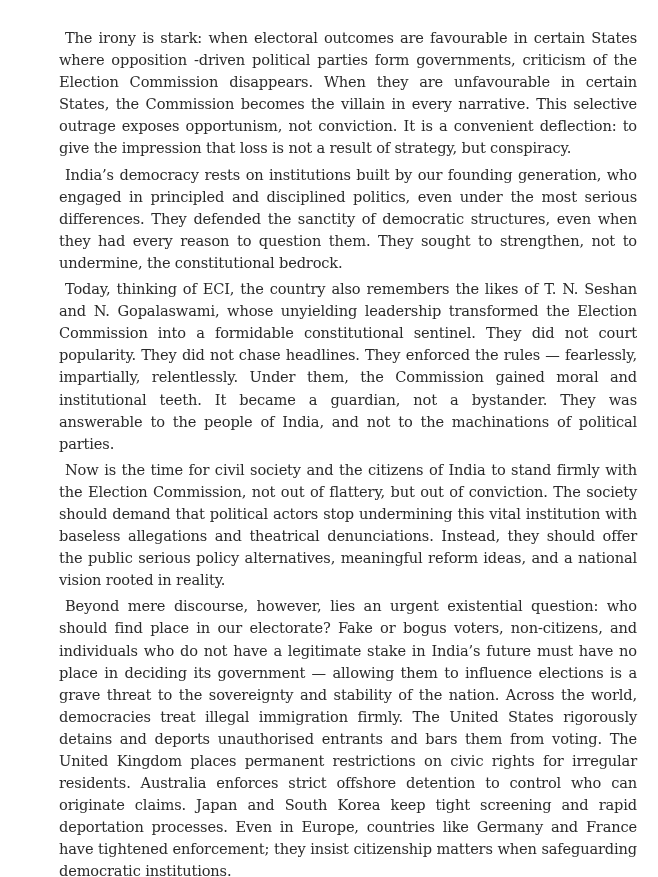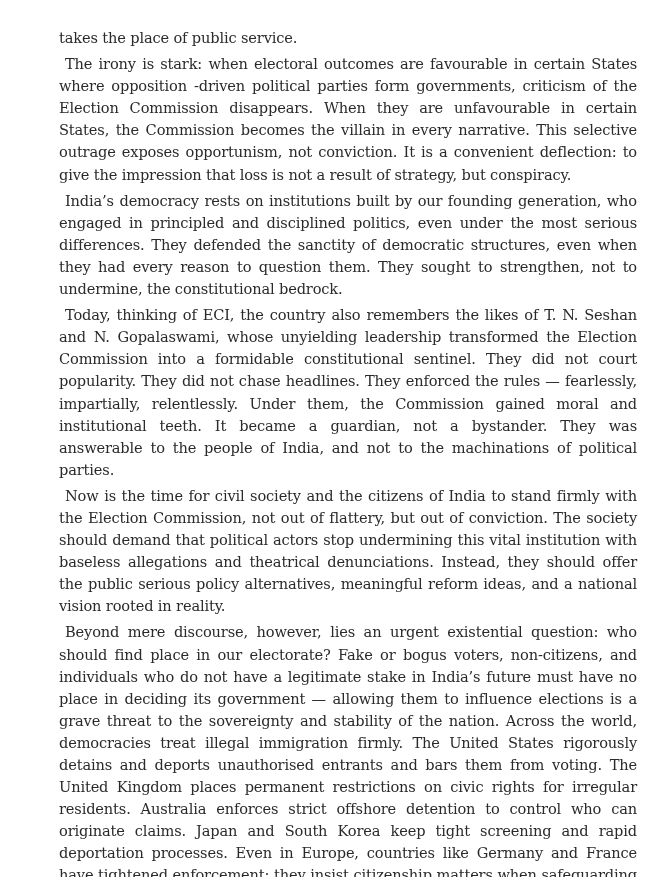--- a/index.html
+++ b/index.html
@@ -19,19 +19,18 @@
     margin: 0 0 4px 0;
     text-align: justify;
   }
   .para.indent { text-indent: 6px; }
   .para.cont { text-indent: 0; }
 </style>
 </head>
 <body>
 
 <div class="page">
-  <p class="para cont">takes the place of public service.</p>
   <p class="para indent">The irony is stark: when electoral outcomes are favourable in certain States where opposition -driven political parties form governments, criticism of the Election Commission disappears. When they are unfavourable in certain States, the Commission becomes the villain in every narrative. This selective outrage exposes opportunism, not conviction. It is a convenient deflection: to give the impression that loss is not a result of strategy, but conspiracy.</p>
   <p class="para indent">India’s democracy rests on institutions built by our founding generation, who engaged in principled and disciplined politics, even under the most serious differences. They defended the sanctity of democratic structures, even when they had every reason to question them. They sought to strengthen, not to undermine, the constitutional bedrock.</p>
   <p class="para indent">Today, thinking of ECI, the country also remembers the likes of T. N. Seshan and N. Gopalaswami, whose unyielding leadership transformed the Election Commission into a formidable constitutional sentinel. They did not court popularity. They did not chase headlines. They enforced the rules — fearlessly, impartially, relentlessly. Under them, the Commission gained moral and institutional teeth. It became a guardian, not a bystander. They was answerable to the people of India, and not to the machinations of political parties.</p>
   <p class="para indent">Now is the time for civil society and the citizens of India to stand firmly with the Election Commission, not out of flattery, but out of conviction. The society should demand that political actors stop undermining this vital institution with baseless allegations and theatrical denunciations. Instead, they should offer the public serious policy alternatives, meaningful reform ideas, and a national vision rooted in reality.</p>
   <p class="para indent">Beyond mere discourse, however, lies an urgent existential question: who should find place in our electorate? Fake or bogus voters, non-citizens, and individuals who do not have a legitimate stake in India’s future must have no place in deciding its government — allowing them to influence elections is a grave threat to the sovereignty and stability of the nation. Across the world, democracies treat illegal immigration firmly. The United States rigorously detains and deports unauthorised entrants and bars them from voting. The United Kingdom places permanent restrictions on civic rights for irregular residents. Australia enforces strict offshore detention to control who can originate claims. Japan and South Korea keep tight screening and rapid deportation processes. Even in Europe, countries like Germany and France have tightened enforcement; they insist citizenship matters when safeguarding democratic institutions.</p>
 </div>
 
 </body></html>

